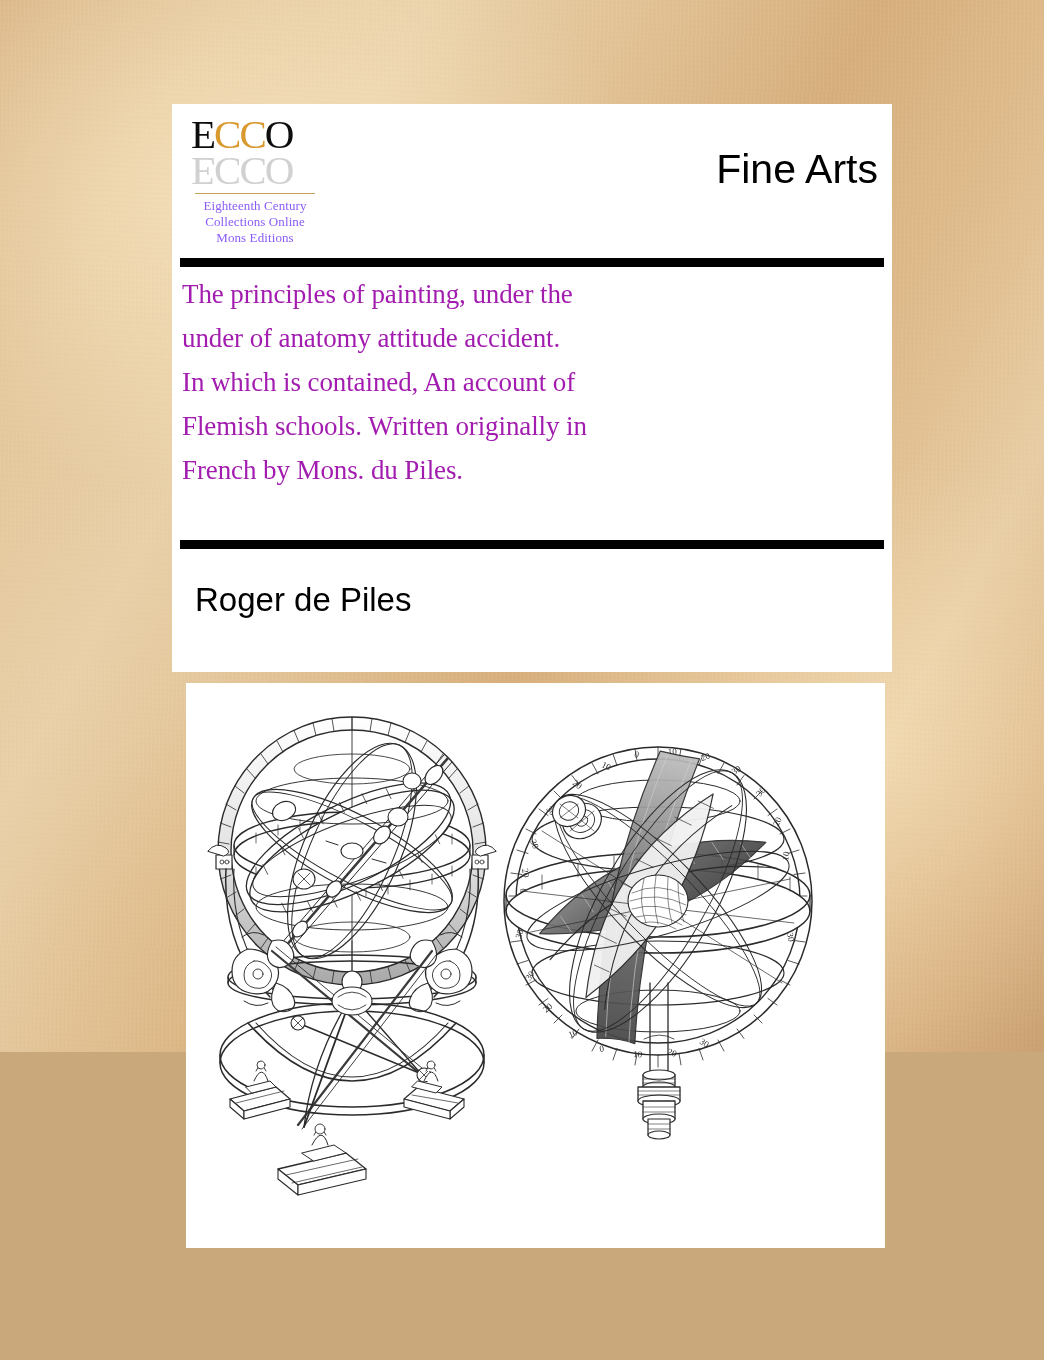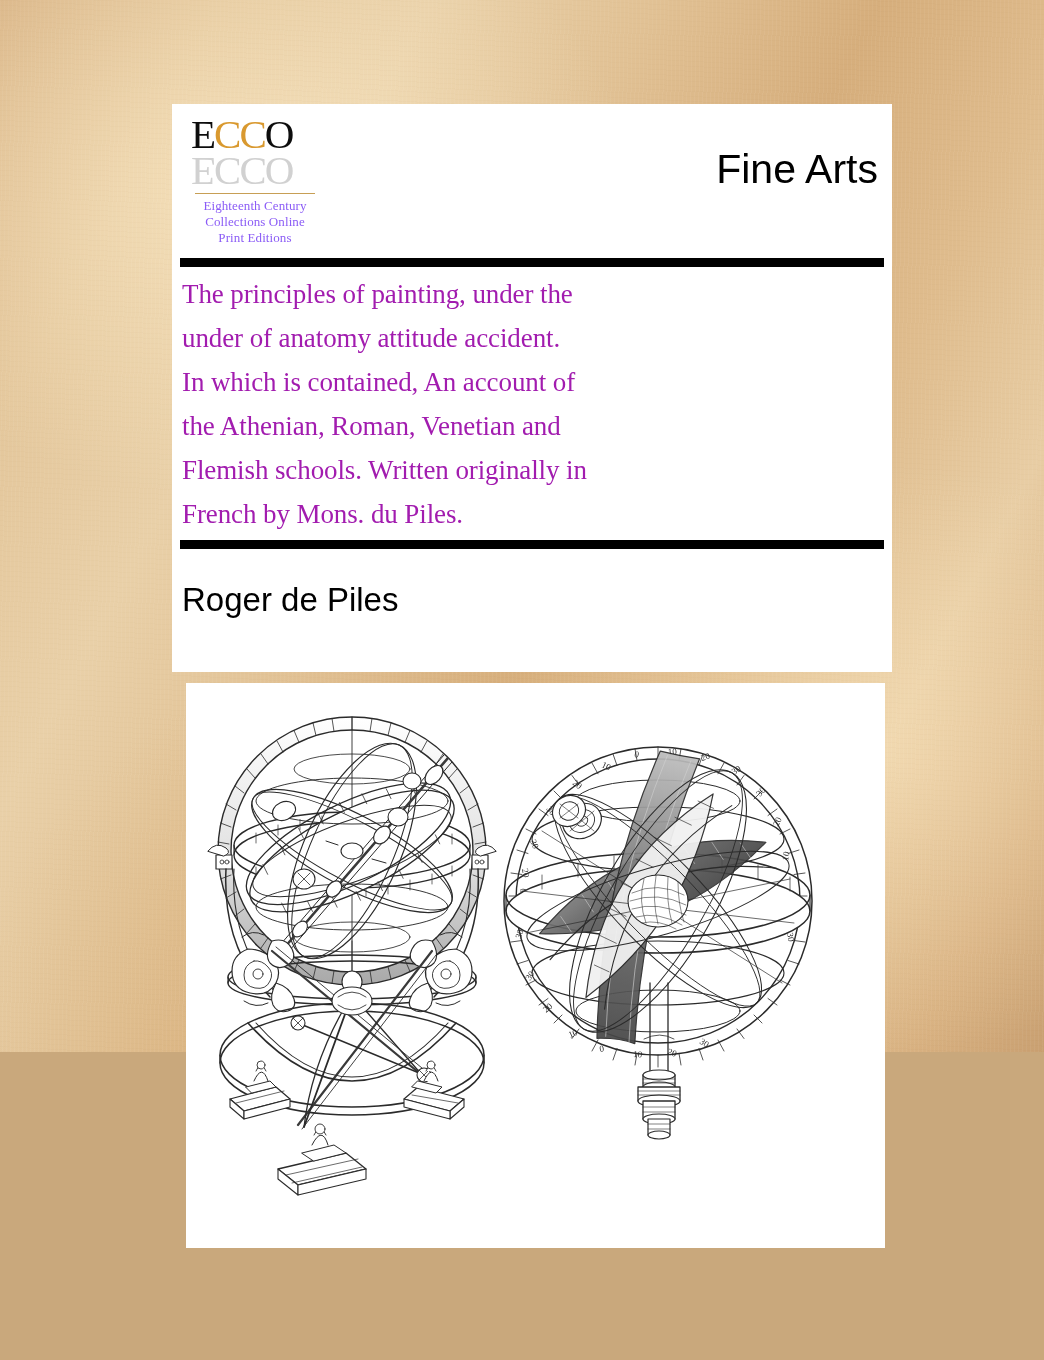--- a/index.html
+++ b/index.html
@@ -134,21 +134,21 @@
     font-family: Liberation Serif, serif;
     font-size: 27px;
     line-height: 44px;
     color: #a21caf;
     letter-spacing: -0.1px;
   }
 
   
   #book-author {
     position: absolute;
-    left: 10px;
+    left: 23px;
     top: 476px;
     width: 700px;
     font-family: "Liberation Sans", sans-serif;
     font-size: 33px;
     line-height: 40px;
     color: #000000;
   }
 
   
   #illustration-panel {
@@ -179,33 +179,32 @@
 
       <div id="ecco-logo">
         <div id="ecco-wordmark"><span>E</span><span class="cc">CC</span><span>O</span></div>
 
         <div id="ecco-reflection">ECCO</div>
 
         <div id="ecco-rule"></div>
 
         <div class="ecco-tag-line">Eighteenth Century</div>
         <div class="ecco-tag-line">Collections Online</div>
-        <div class="ecco-tag-line">Print Editions</div>
+        <div class="ecco-tag-line">Mons Editions</div>
       </div>
 
       <div id="category-label">Fine Arts</div>
     </div>
 
     <div class="heavy-rule" id="rule-top"></div>
 
     <div id="book-title">
       <div>The principles of painting, under the</div>
       <div>under of anatomy attitude accident.</div>
       <div>In which is contained, An account of</div>
-      <div>the Athenian, Roman, Venetian and</div>
       <div>Flemish schools. Written originally in</div>
       <div>French by Mons. du Piles.</div>
     </div>
 
     <div class="heavy-rule" id="rule-bottom"></div>
 
     <div id="book-author">Roger de Piles</div>
   </div>
 
   <div id="illustration-panel">

